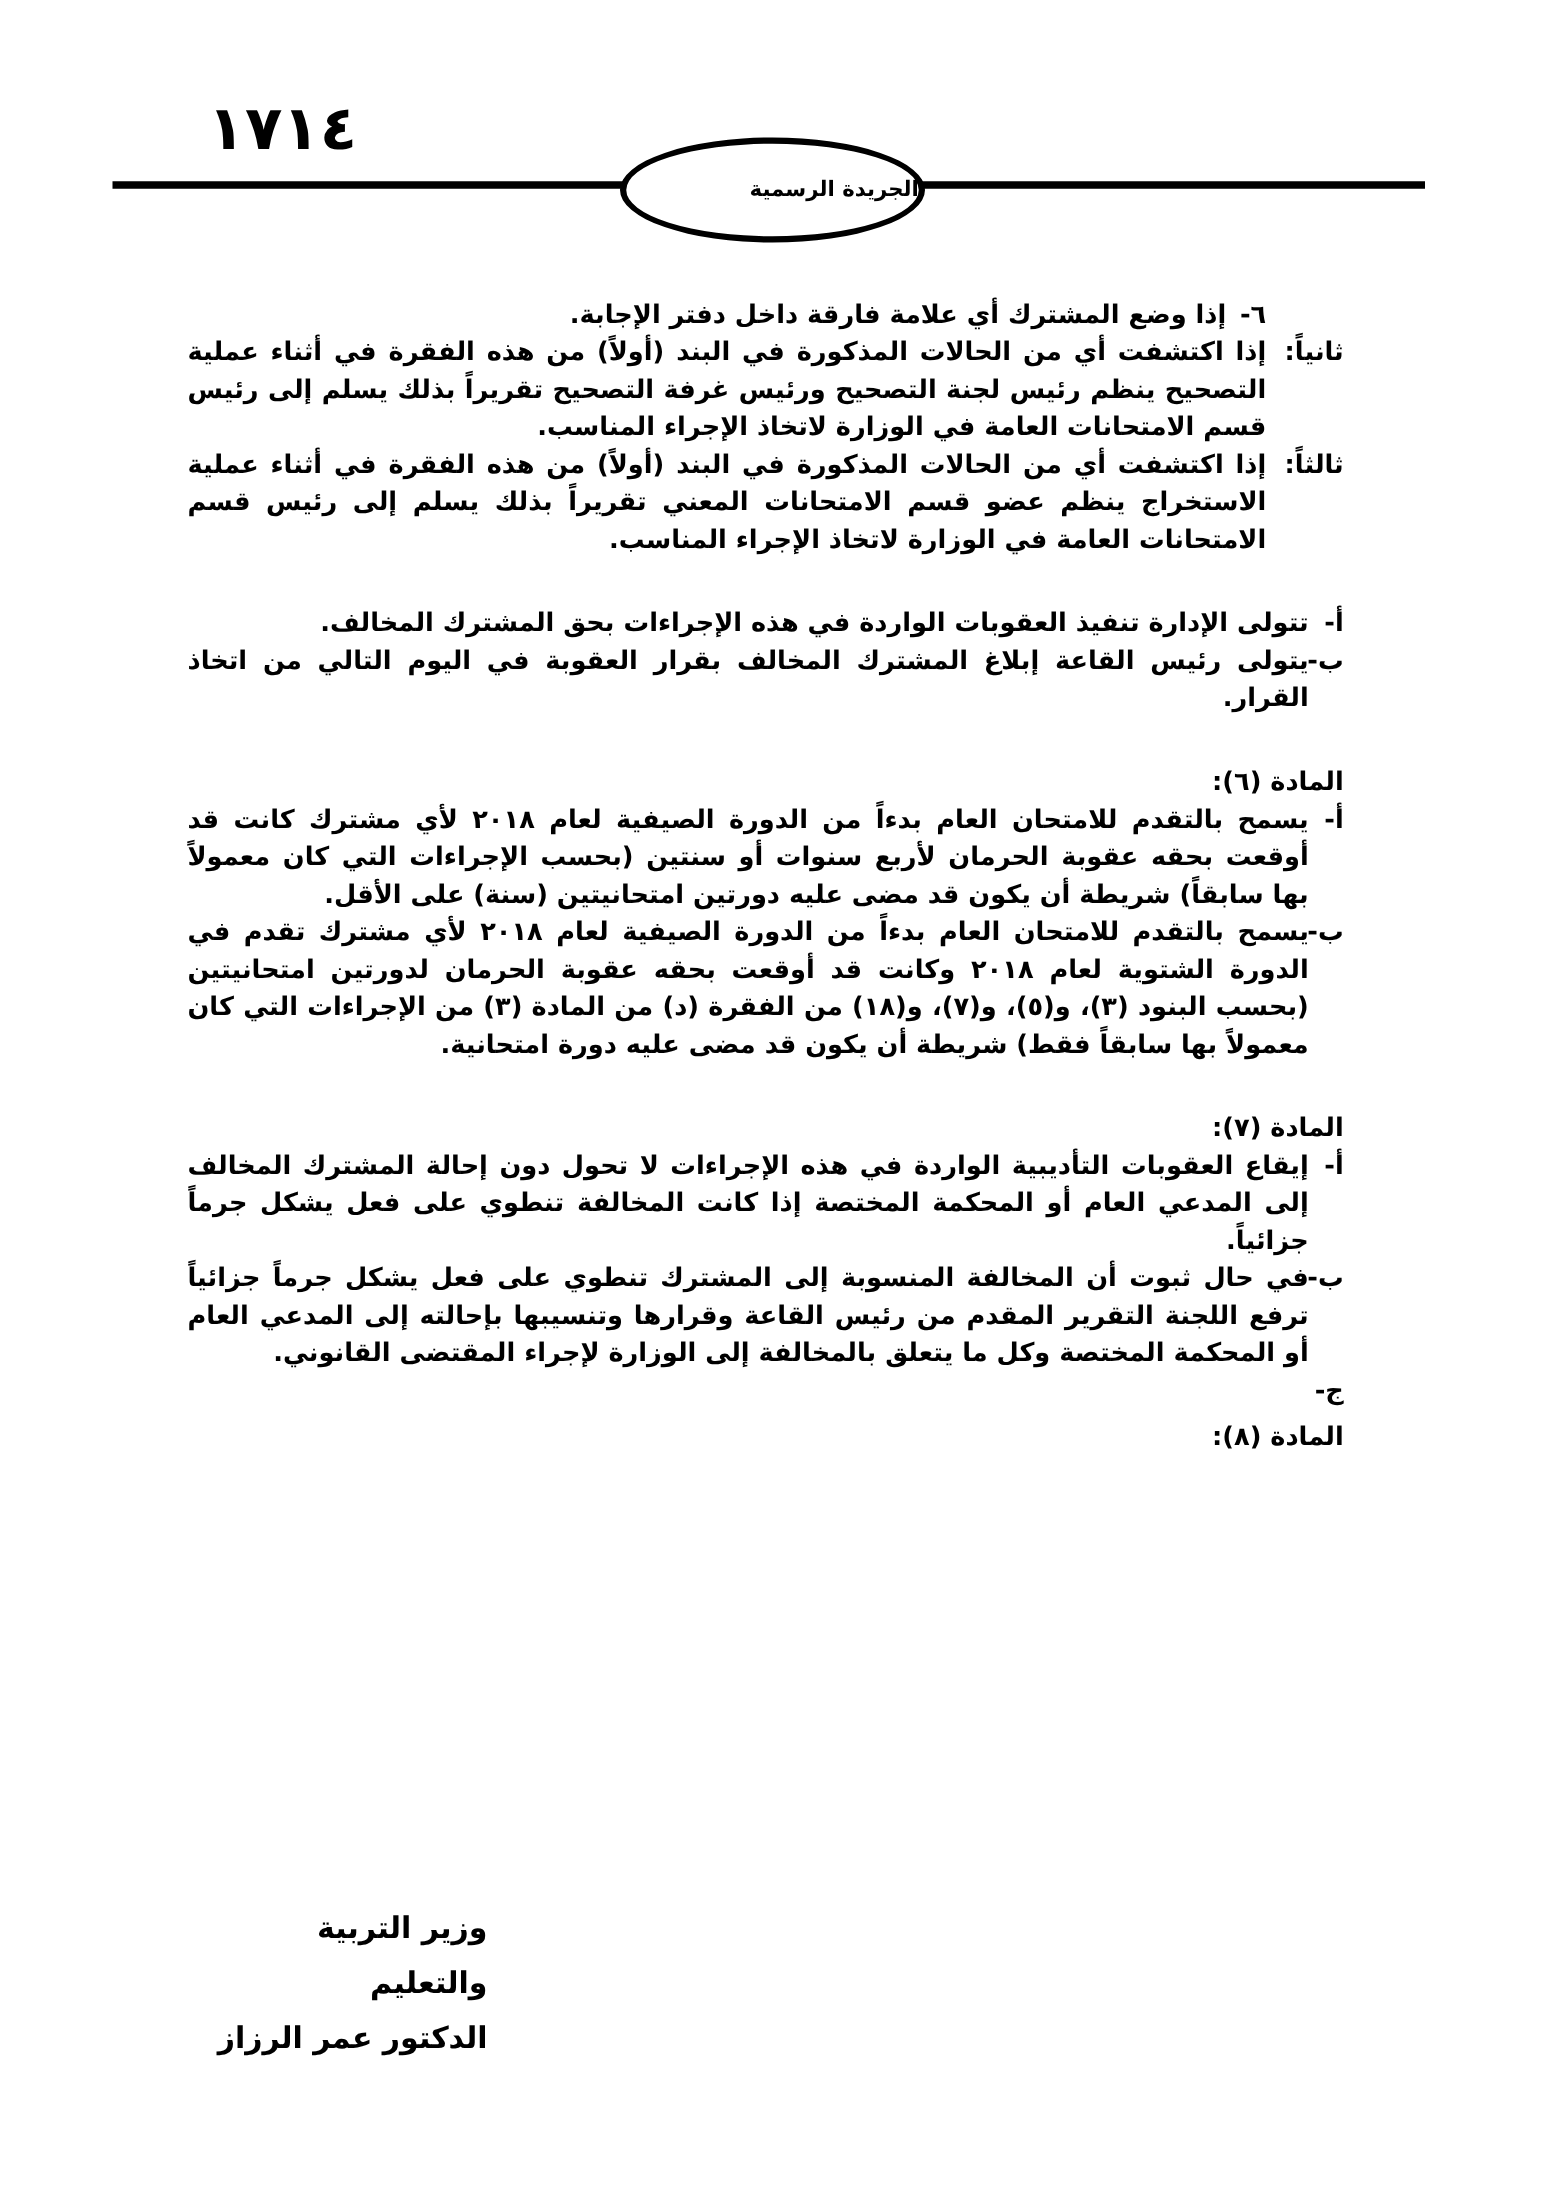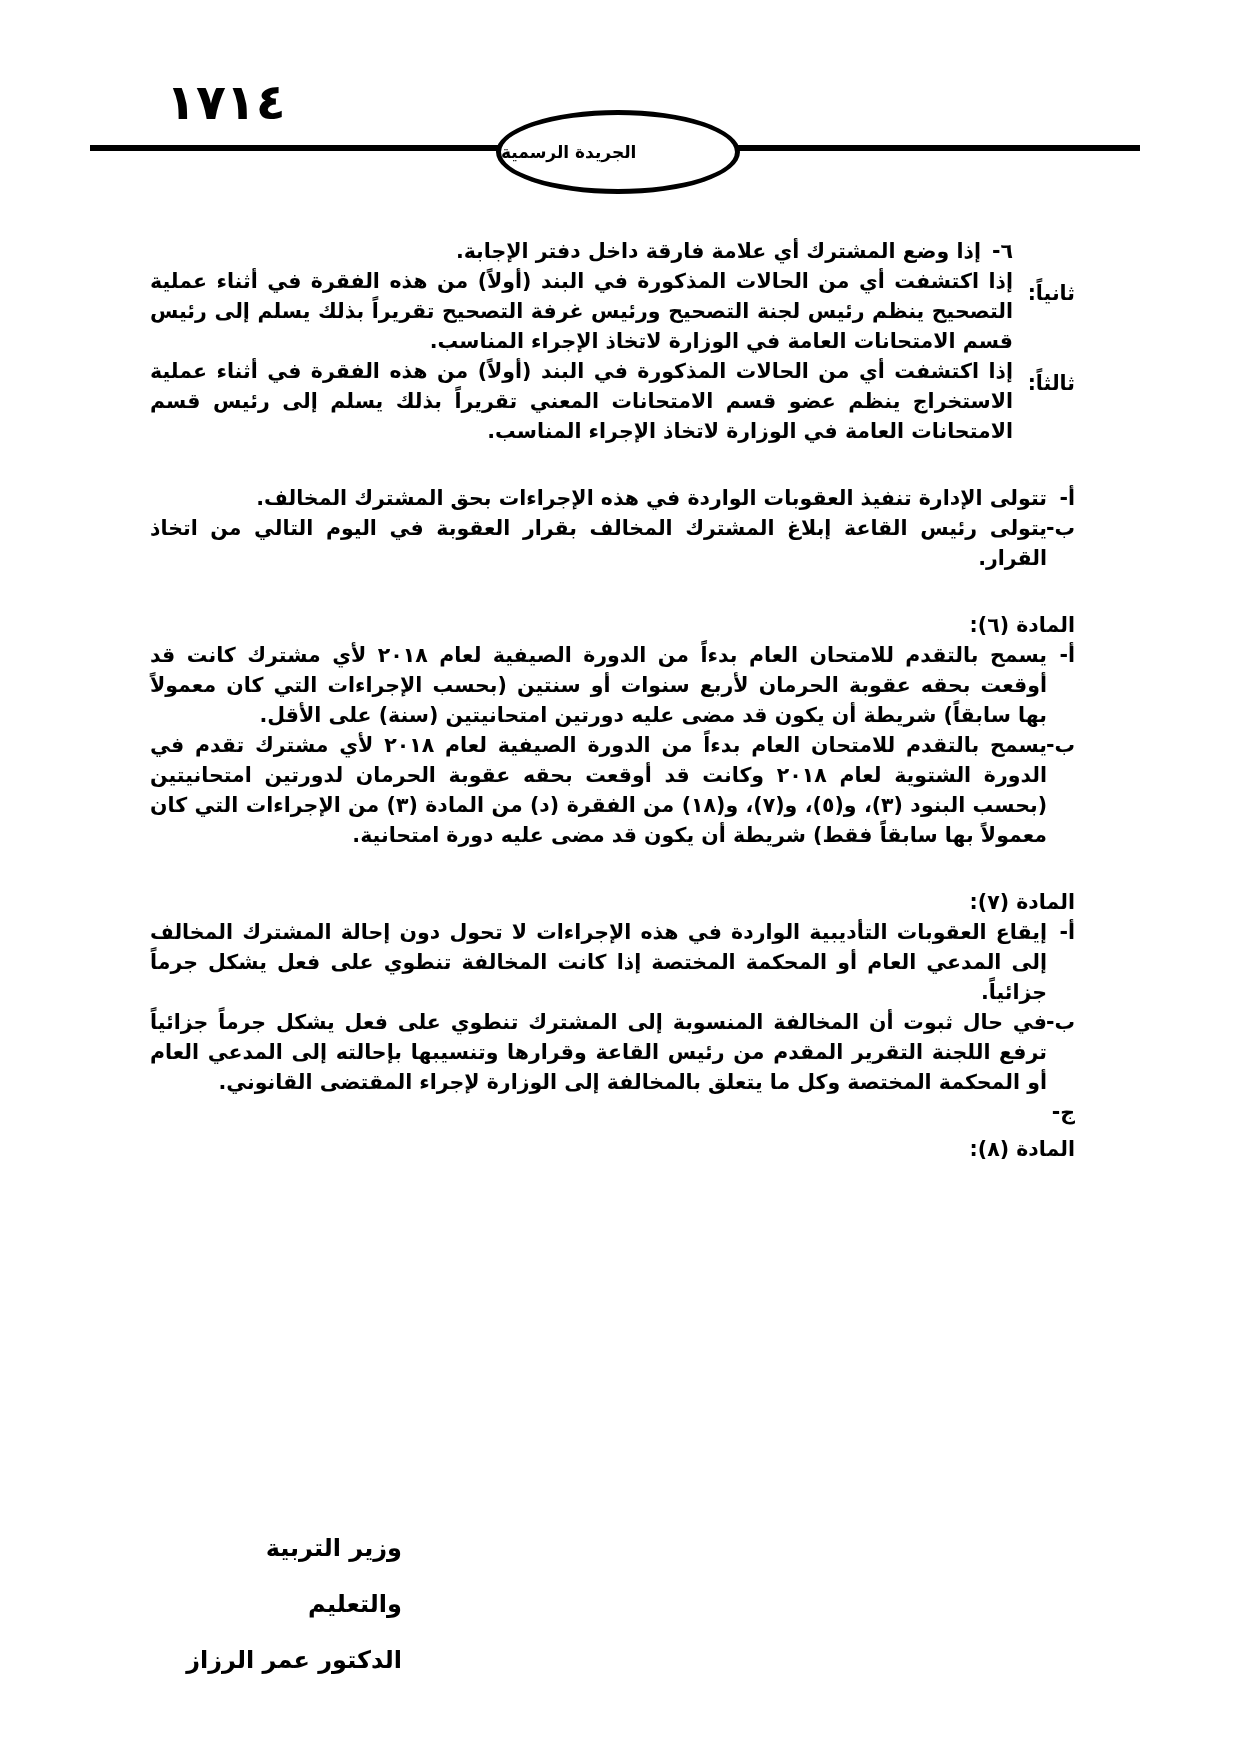--- a/index.html
+++ b/index.html
@@ -3,35 +3,35 @@
 <meta charset="utf-8">
 <style>
   html, body { margin: 0; padding: 0; background: #ffffff; }
   body { width: 1240px; height: 1752px; position: relative; overflow: hidden;
          font-family: "DejaVu Sans", sans-serif; color: #000; }
   .page-number { position: absolute; left: 166px; top: 74px; font-size: 49px;
                  font-weight: bold; font-family: "DejaVu Sans", sans-serif; letter-spacing: -2px; }
   .rule { position: absolute; left: 90px; top: 145px; width: 1050px; height: 6px; background: #000; }
   .oval { position: absolute; left: 496px; top: 110px; width: 244px; height: 84px;
           border: 5px solid #000; border-radius: 50%; background: #fff; box-sizing: border-box;
-          display: flex; align-items: center; justify-content: flex-end;
+          display: flex; align-items: center; justify-content: flex-start;
           font-size: 17px; font-weight: bold; direction: rtl; }
   .content { position: absolute; left: 150px; top: 236px; width: 925px; direction: rtl;
              font-size: 20.5px; font-weight: bold; line-height: 30px; text-align: justify; }
   .item { position: relative; padding-right: 62px; margin: 0; }
-  .item .marker { position: absolute; right: 0; top: 12px; }
+  .item .marker { position: absolute; right: 0; top: 0; }
   .item-sub { position: relative; padding-right: 28px; margin: 0; }
   .item-sub .marker { position: absolute; right: 0; top: 0; }
   .item-num { position: relative; padding-right: 32px; margin: 0 62px 0 0; }
   .item-num .marker { position: absolute; right: 0; top: 0; }
   .article-title { margin: 0; }
   .article { margin-top: 37px; }
   .plain { margin: 0; }
-  .signature { position: absolute; left: 182px; top: 1520px; direction: rtl; 
-               font-size: 24px; font-weight: 900; line-height: 56px; width: 220px;
+  .signature { position: absolute; left: 170px; top: 1520px; direction: rtl; 
+               font-size: 24px; font-weight: 900; line-height: 44px; width: 220px;
                font-family: "DejaVu Sans", sans-serif; }
 </style>
 </head>
 <body>
 
 <div class="page-number">١٧١٤</div>
 <div class="rule"></div>
 <div class="oval">
   <span>الجريدة الرسمية</span>
 </div>

